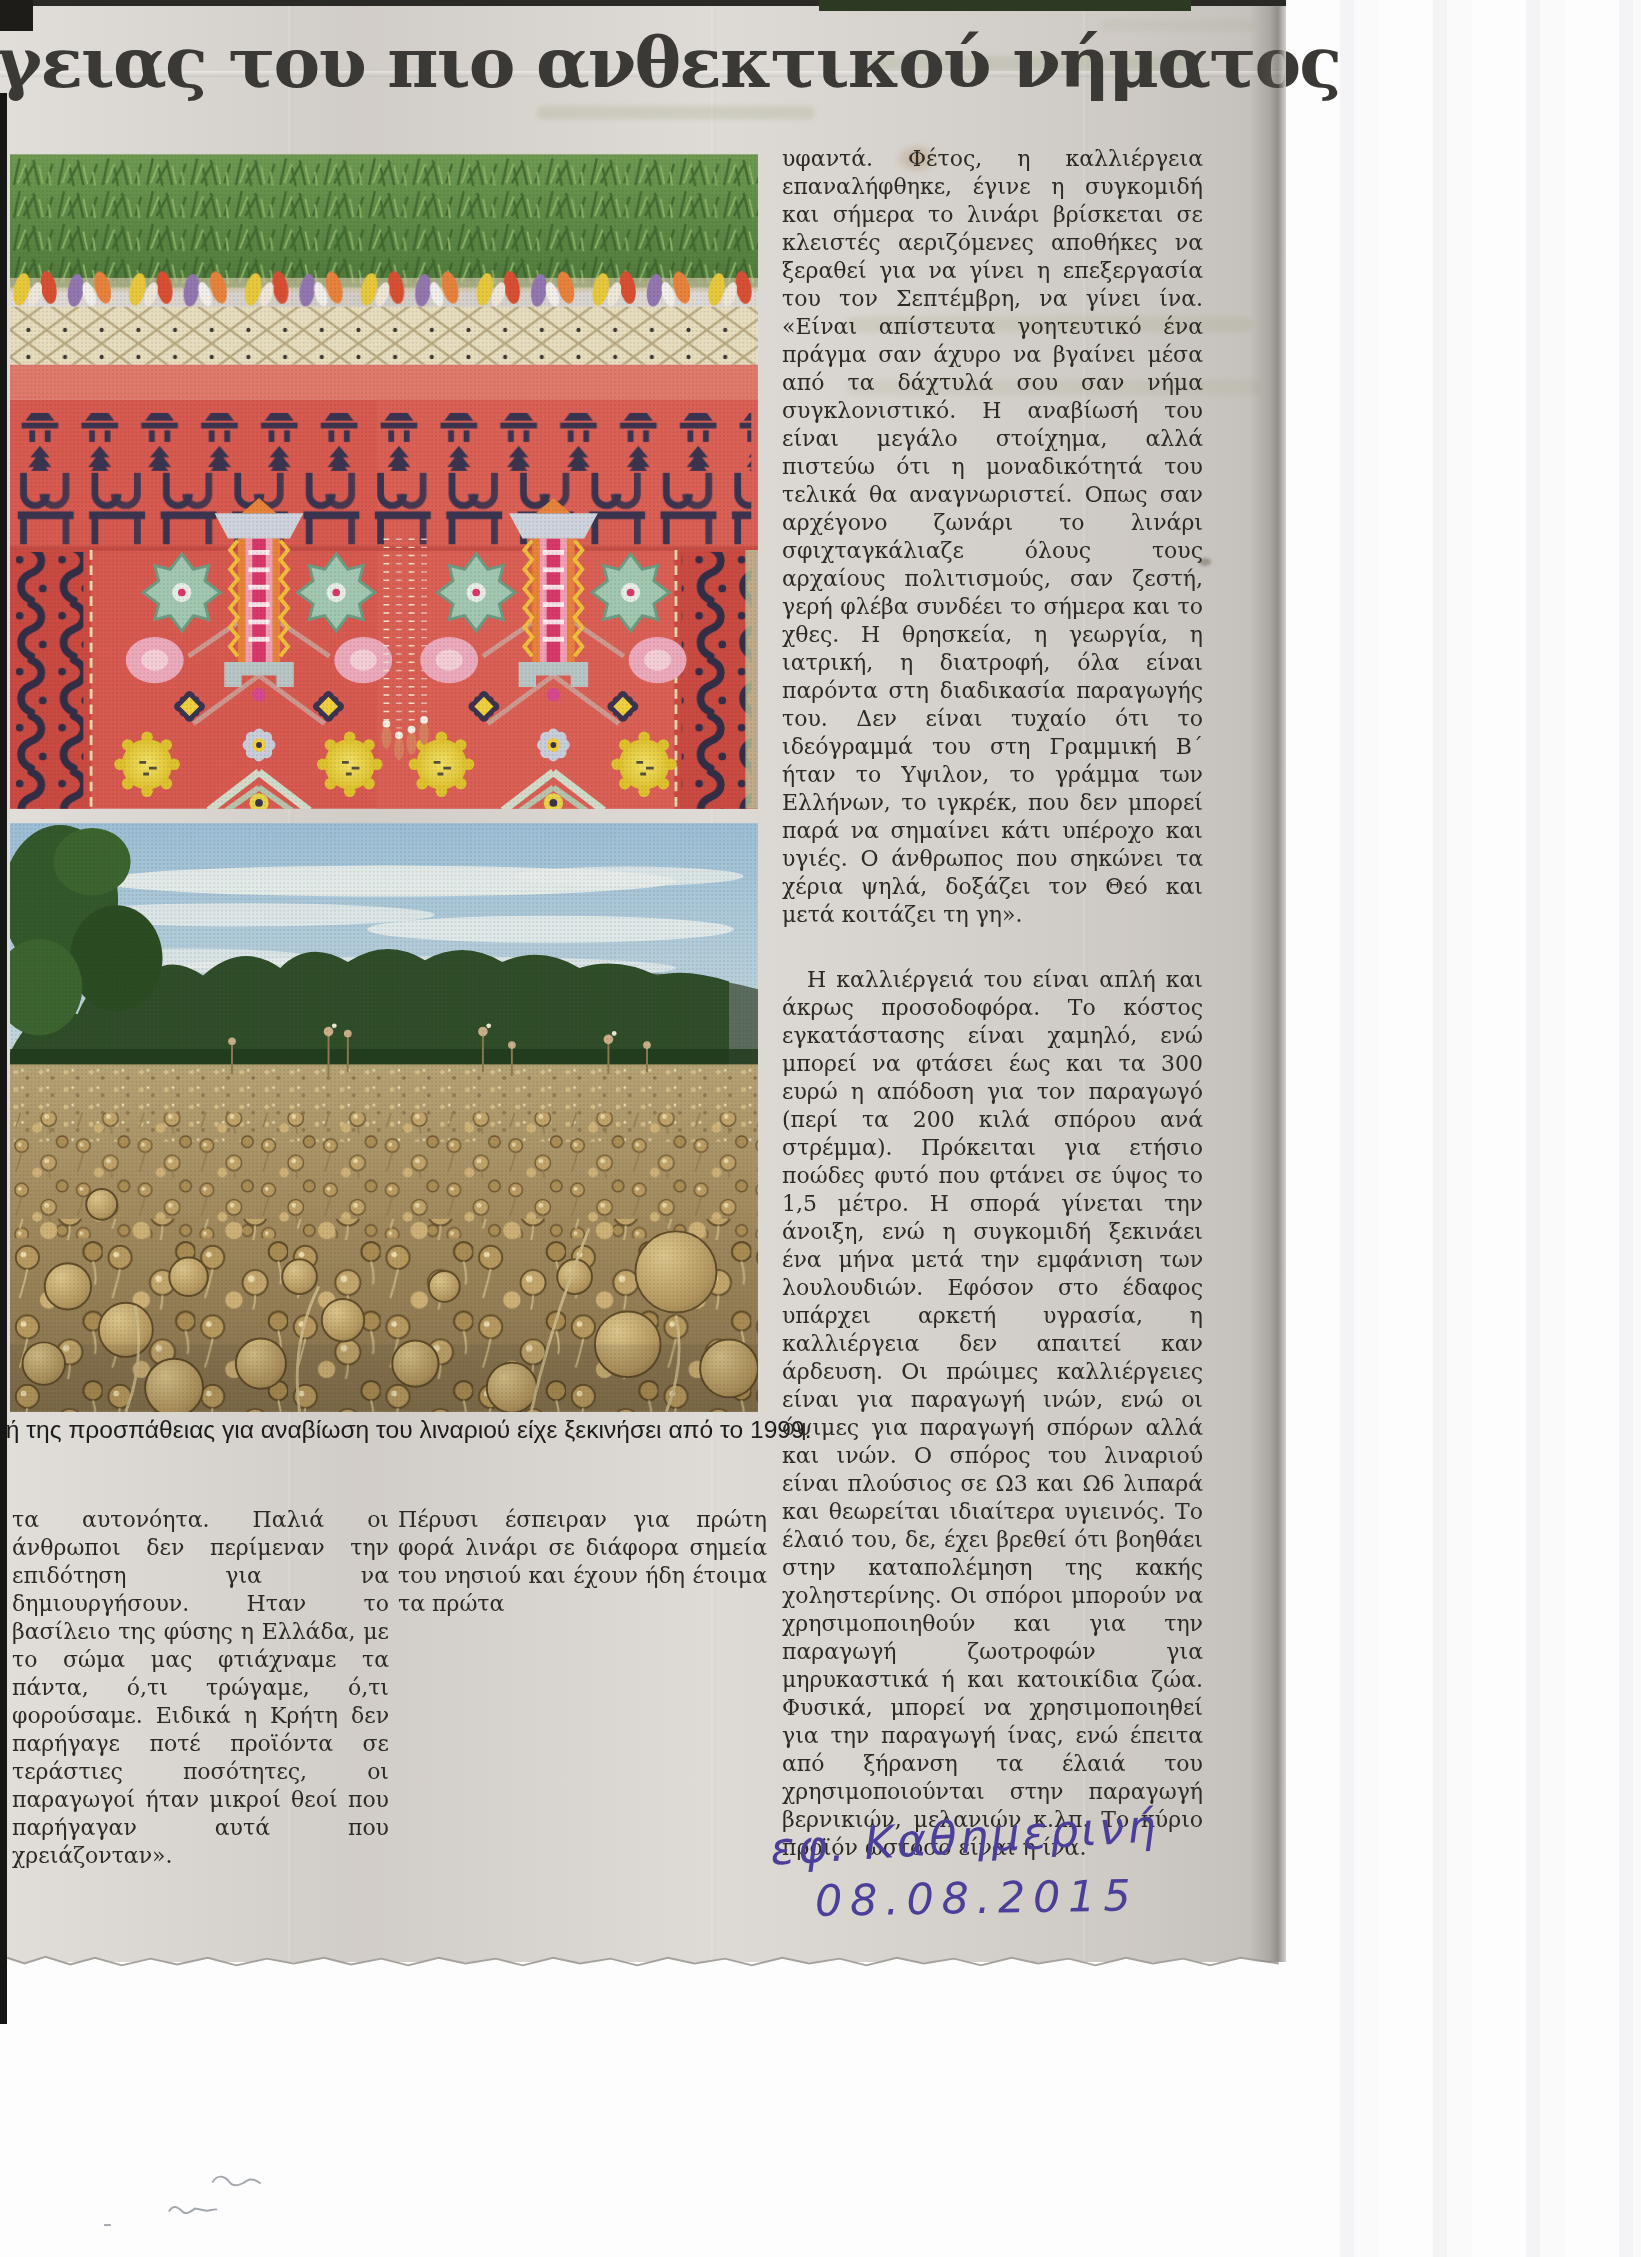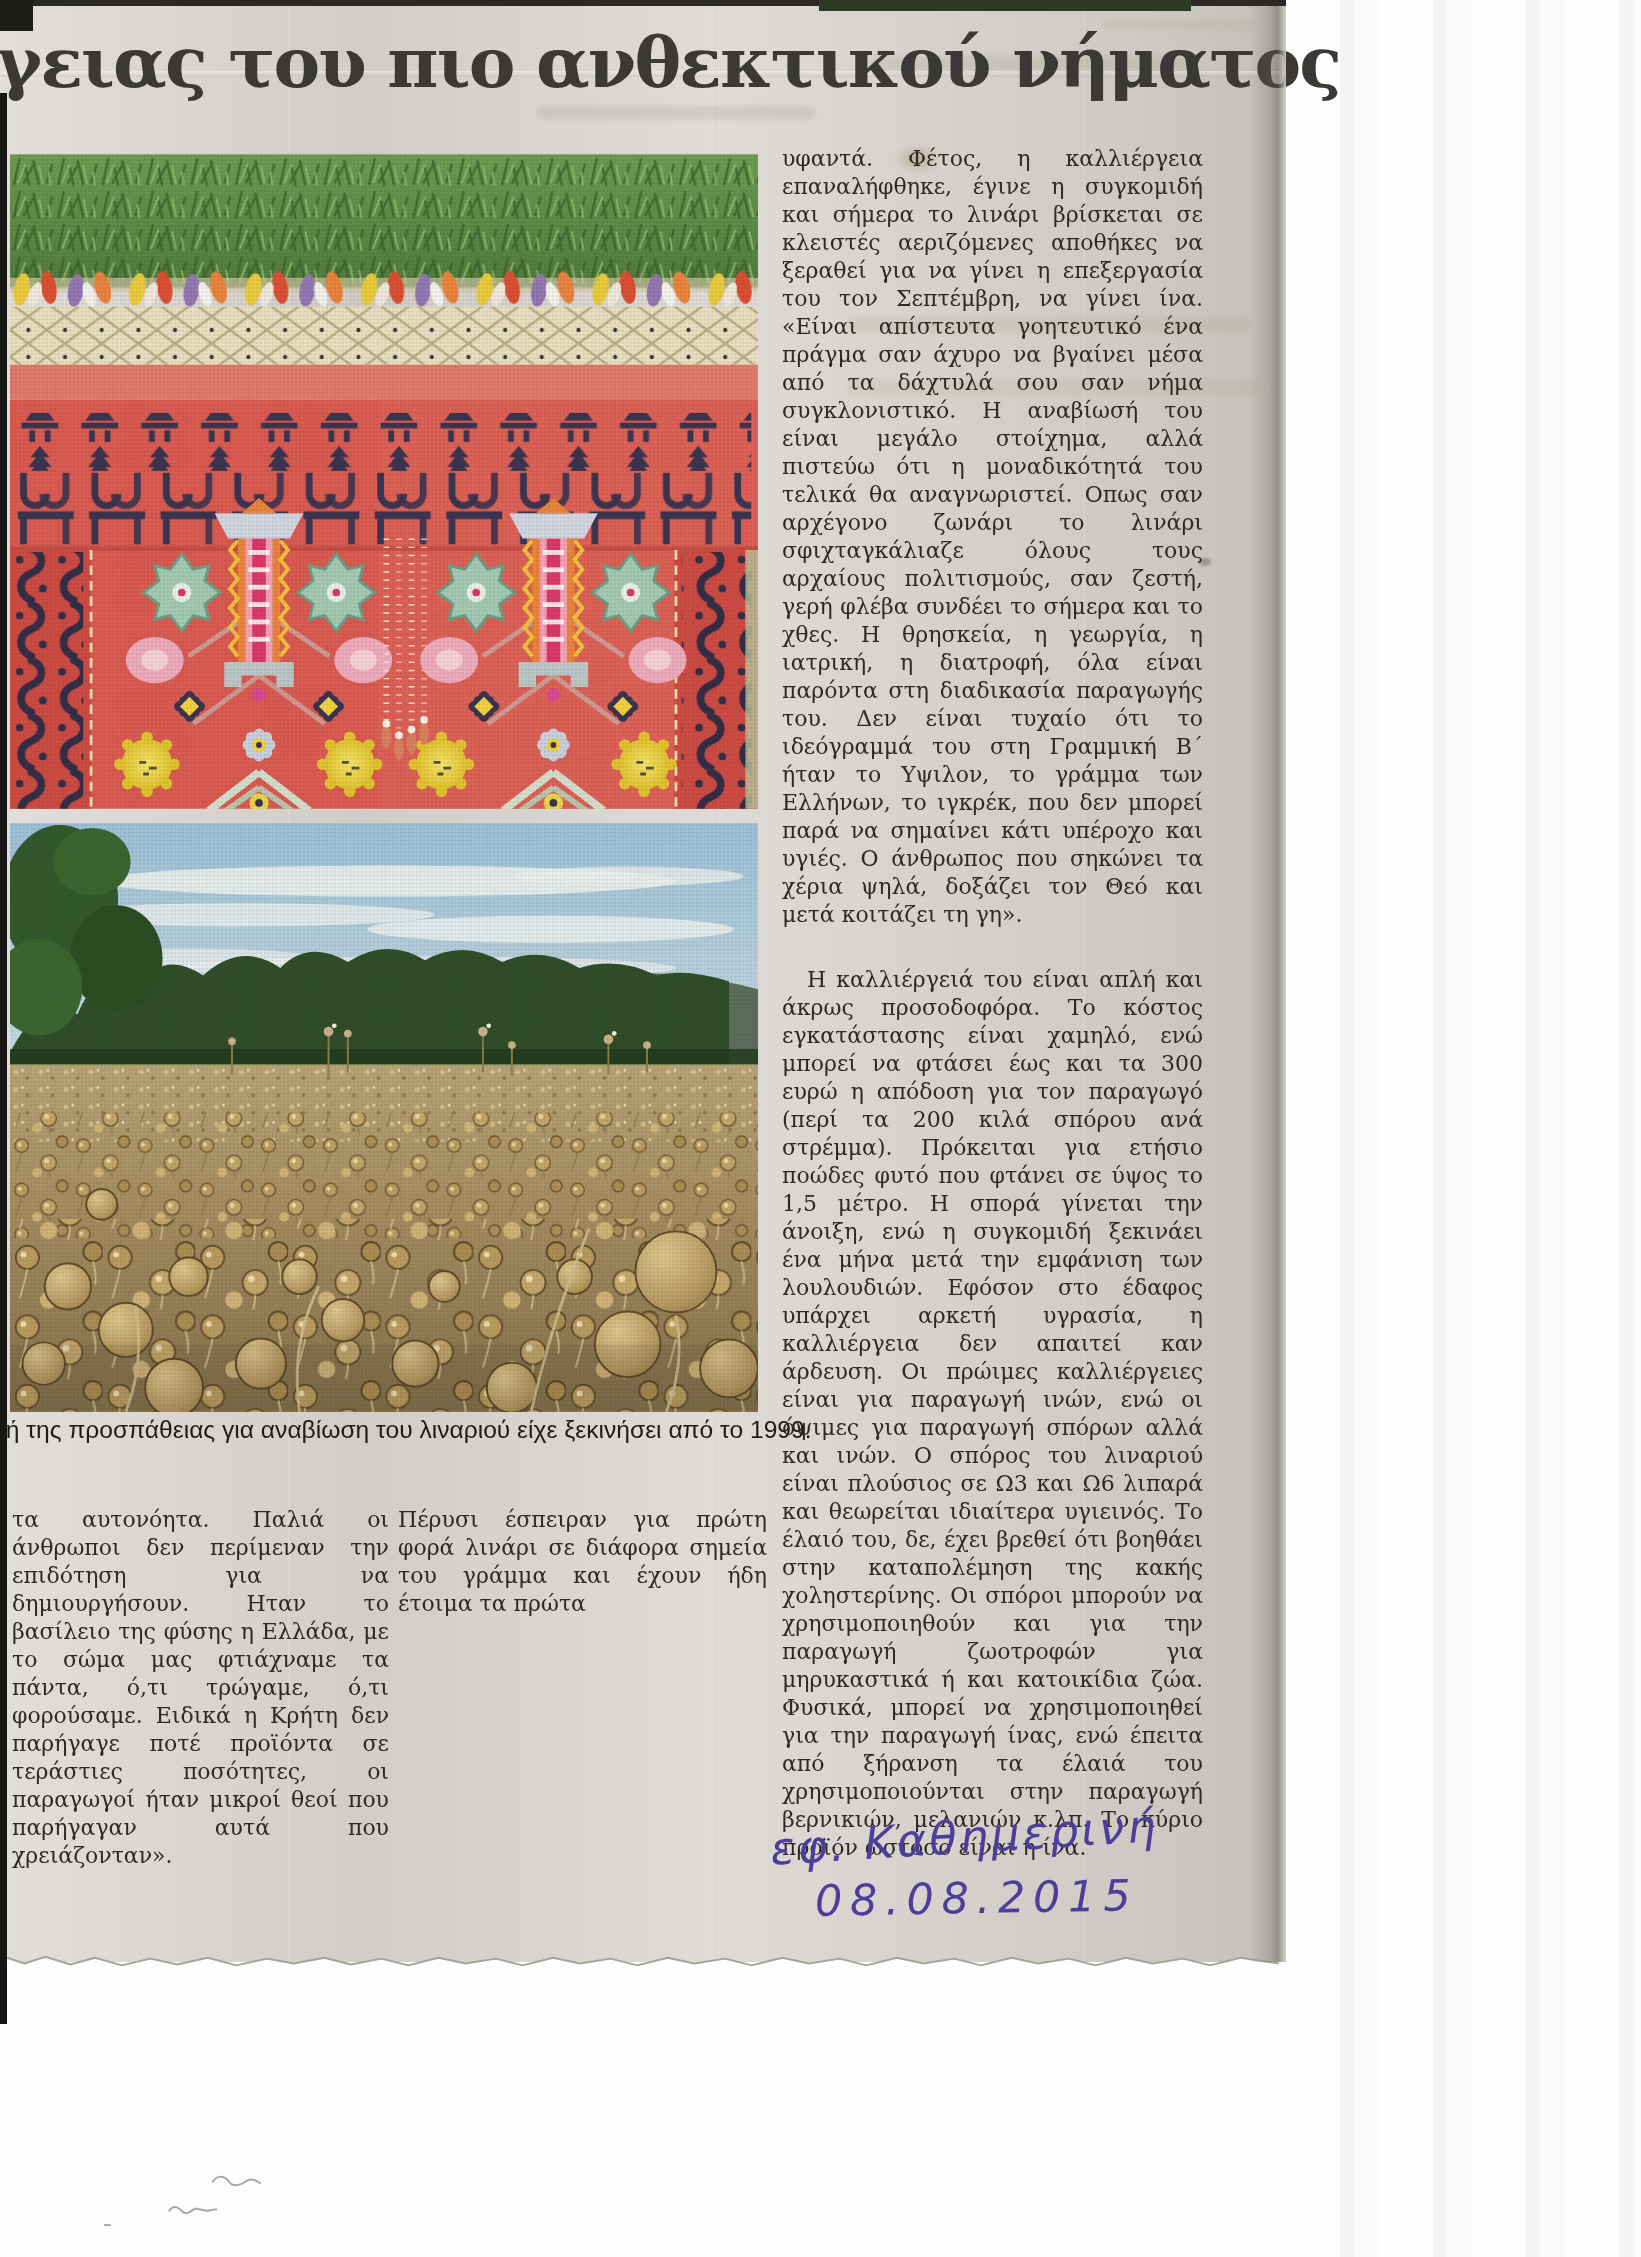--- a/index.html
+++ b/index.html
@@ -381,21 +381,21 @@
     </div>
 
     <div class="bodycol col-right">
       <p>υφαντά. Φέτος, η καλλιέργεια επαναλήφθηκε, έγινε η συγκομιδή και σήμερα το λινάρι βρίσκεται σε κλειστές αεριζόμενες αποθήκες να ξεραθεί για να γίνει η επεξεργασία του τον Σεπτέμβρη, να γίνει ίνα. «Είναι απίστευτα γοητευτικό ένα πράγμα σαν άχυρο να βγαίνει μέσα από τα δάχτυλά σου σαν νήμα συγκλονιστικό. Η αναβίωσή του είναι μεγάλο στοίχημα, αλλά πιστεύω ότι η μοναδικότητά του τελικά θα αναγνωριστεί. Οπως σαν αρχέγονο ζωνάρι το λινάρι σφιχταγκάλιαζε όλους τους αρχαίους πολιτισμούς, σαν ζεστή, γερή φλέβα συνδέει το σήμερα και το χθες. Η θρησκεία, η γεωργία, η ιατρική, η διατροφή, όλα είναι παρόντα στη διαδικασία παραγωγής του. Δεν είναι τυχαίο ότι το ιδεόγραμμά του στη Γραμμική Β΄ ήταν το Υψιλον, το γράμμα των Ελλήνων, το ιγκρέκ, που δεν μπορεί παρά να σημαίνει κάτι υπέροχο και υγιές. Ο άνθρωπος που σηκώνει τα χέρια ψηλά, δοξάζει τον Θεό και μετά κοιτάζει τη γη».</p>
       <p>Η καλλιέργειά του είναι απλή και άκρως προσοδοφόρα. Το κόστος εγκατάστασης είναι χαμηλό, ενώ μπορεί να φτάσει έως και τα 300 ευρώ η απόδοση για τον παραγωγό (περί τα 200 κιλά σπόρου ανά στρέμμα). Πρόκειται για ετήσιο ποώδες φυτό που φτάνει σε ύψος το 1,5 μέτρο. Η σπορά γίνεται την άνοιξη, ενώ η συγκομιδή ξεκινάει ένα μήνα μετά την εμφάνιση των λουλουδιών. Εφόσον στο έδαφος υπάρχει αρκετή υγρασία, η καλλιέργεια δεν απαιτεί καν άρδευση. Οι πρώιμες καλλιέργειες είναι για παραγωγή ινών, ενώ οι όψιμες για παραγωγή σπόρων αλλά και ινών. Ο σπόρος του λιναριού είναι πλούσιος σε Ω3 και Ω6 λιπαρά και θεωρείται ιδιαίτερα υγιεινός. Το έλαιό του, δε, έχει βρεθεί ότι βοηθάει στην καταπολέμηση της κακής χοληστερίνης. Οι σπόροι μπορούν να χρησιμοποιηθούν και για την παραγωγή ζωοτροφών για μηρυκαστικά ή και κατοικίδια ζώα. Φυσικά, μπορεί να χρησιμοποιηθεί για την παραγωγή ίνας, ενώ έπειτα από ξήρανση τα έλαιά του χρησιμοποιούνται στην παραγωγή βερνικιών, μελανιών κ.λπ. Το κύριο προϊόν ωστόσο είναι η ίνα.</p>
     </div>
     <div class="bodycol col-bl">
       <p>τα αυτονόητα. Παλιά οι άνθρωποι δεν περίμεναν την επιδότηση για να δημιουργήσουν. Ηταν το βασίλειο της φύσης η Ελλάδα, με το σώμα μας φτιάχναμε τα πάντα, ό,τι τρώγαμε, ό,τι φορούσαμε. Ειδικά η Κρήτη δεν παρήγαγε ποτέ προϊόντα σε τεράστιες ποσότητες, οι παραγωγοί ήταν μικροί θεοί που παρήγαγαν αυτά που χρειάζονταν».</p>
     </div>
     <div class="bodycol col-bm">
-      <p>Πέρυσι έσπειραν για πρώτη φορά λινάρι σε διάφορα σημεία του γράμμα και έχουν ήδη έτοιμα τα πρώτα</p>
+      <p>Πέρυσι έσπειραν για πρώτη φορά λινάρι σε διάφορα σημεία του νησιού και έχουν ήδη έτοιμα τα πρώτα</p>
     </div>
 
     <div class="hw hw1">εφ. Καθημερινή</div>
     <div class="hw hw2">08.08.2015</div>
 
     <svg class="torn-bottom" viewBox="0 0 1332 22" width="1286" height="21" xmlns="http://www.w3.org/2000/svg">
       <path d="M0,6 L18,12 L40,5 L66,13 L92,6 L120,14 L150,7 L178,13 L210,6 L240,14 L272,7 L300,12 L332,6 L360,13 L392,7 L420,14 L452,6 L480,12 L512,7 L540,14 L572,6 L600,12 L632,7 L660,14 L692,6 L720,12 L752,7 L780,14 L812,6 L840,12 L872,7 L900,14 L932,6 L960,12 L992,7 L1020,14 L1052,6 L1080,12 L1112,7 L1140,14 L1172,6 L1200,12 L1232,7 L1260,14 L1292,6 L1332,12 L1332,22 L0,22 Z" fill="#fdfdfd"></path>
       <path d="M0,6 L18,12 L40,5 L66,13 L92,6 L120,14 L150,7 L178,13 L210,6 L240,14 L272,7 L300,12 L332,6 L360,13 L392,7 L420,14 L452,6 L480,12 L512,7 L540,14 L572,6 L600,12 L632,7 L660,14 L692,6 L720,12 L752,7 L780,14 L812,6 L840,12 L872,7 L900,14 L932,6 L960,12 L992,7 L1020,14 L1052,6 L1080,12 L1112,7 L1140,14 L1172,6 L1200,12 L1232,7 L1260,14 L1292,6 L1332,12" fill="none" stroke="#a5a19b" stroke-width="2"></path>
     </svg>
     <div class="right-edge"></div>

